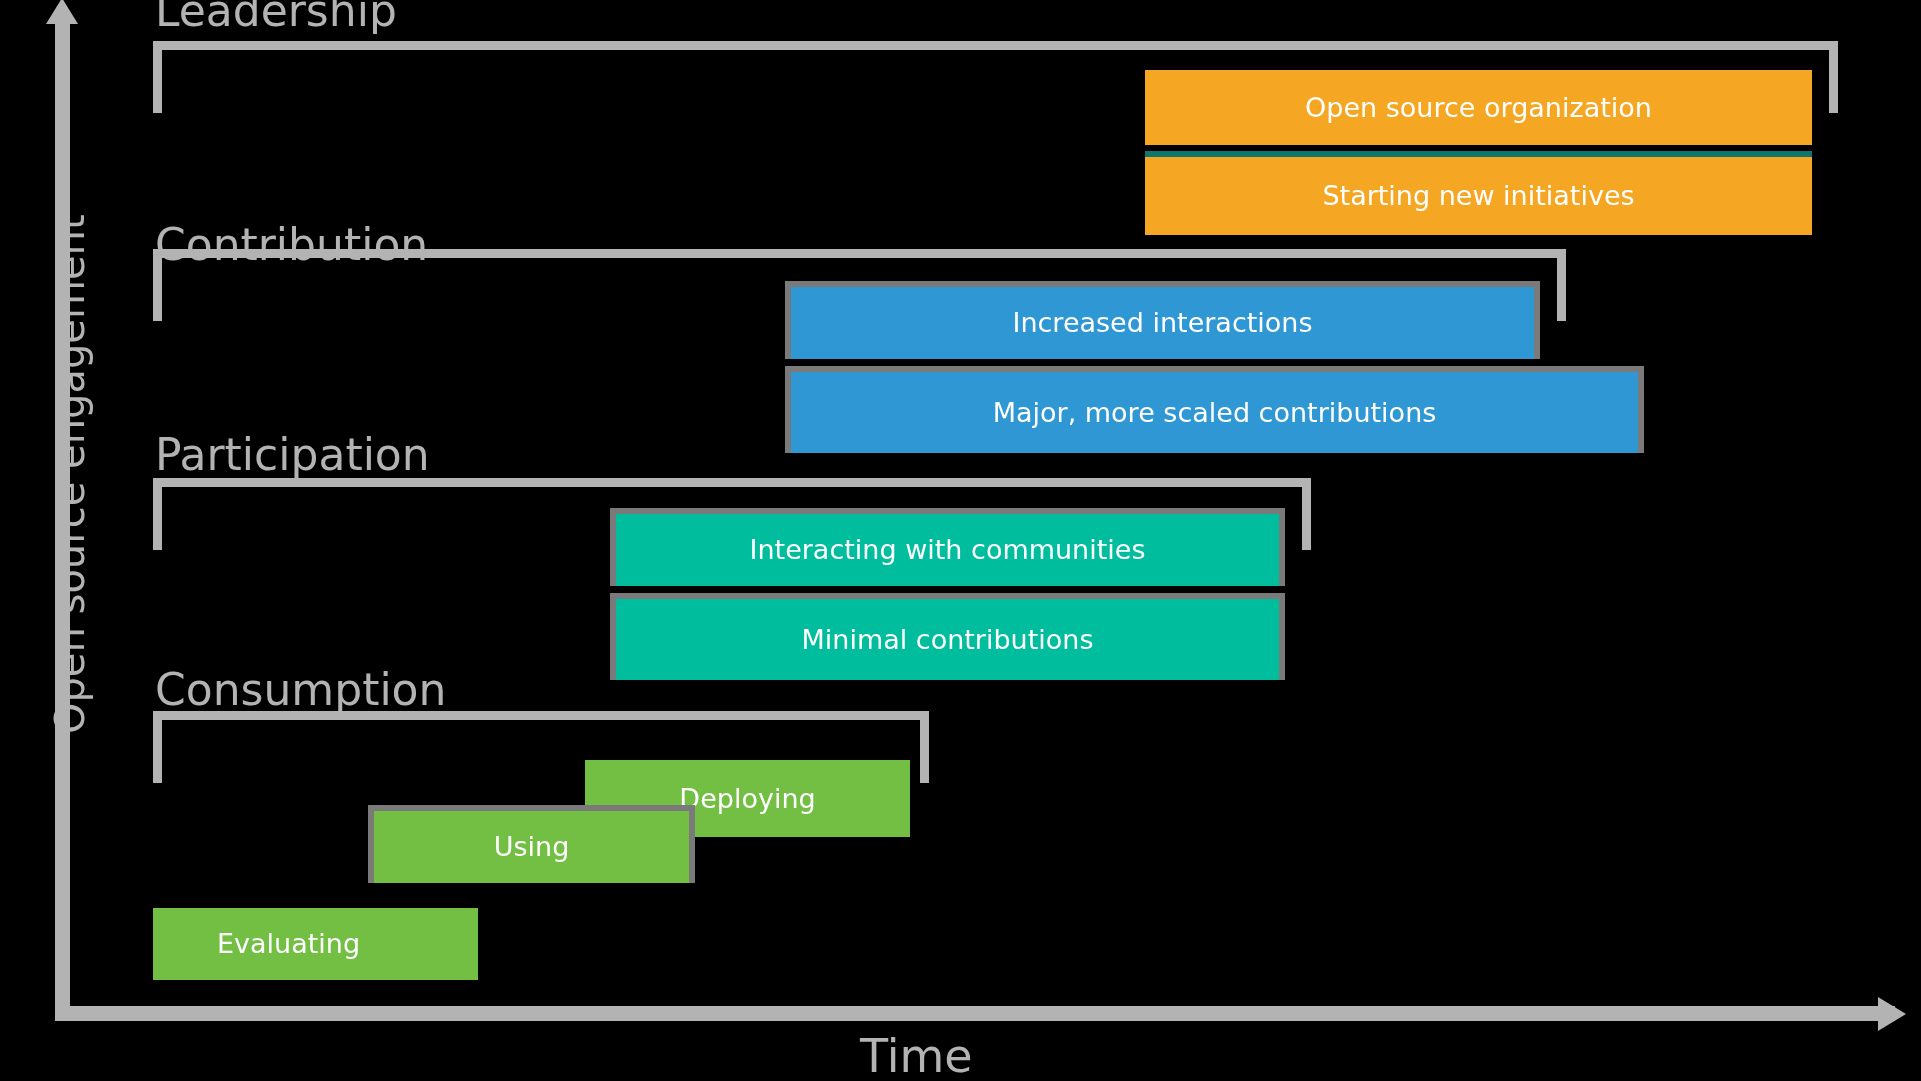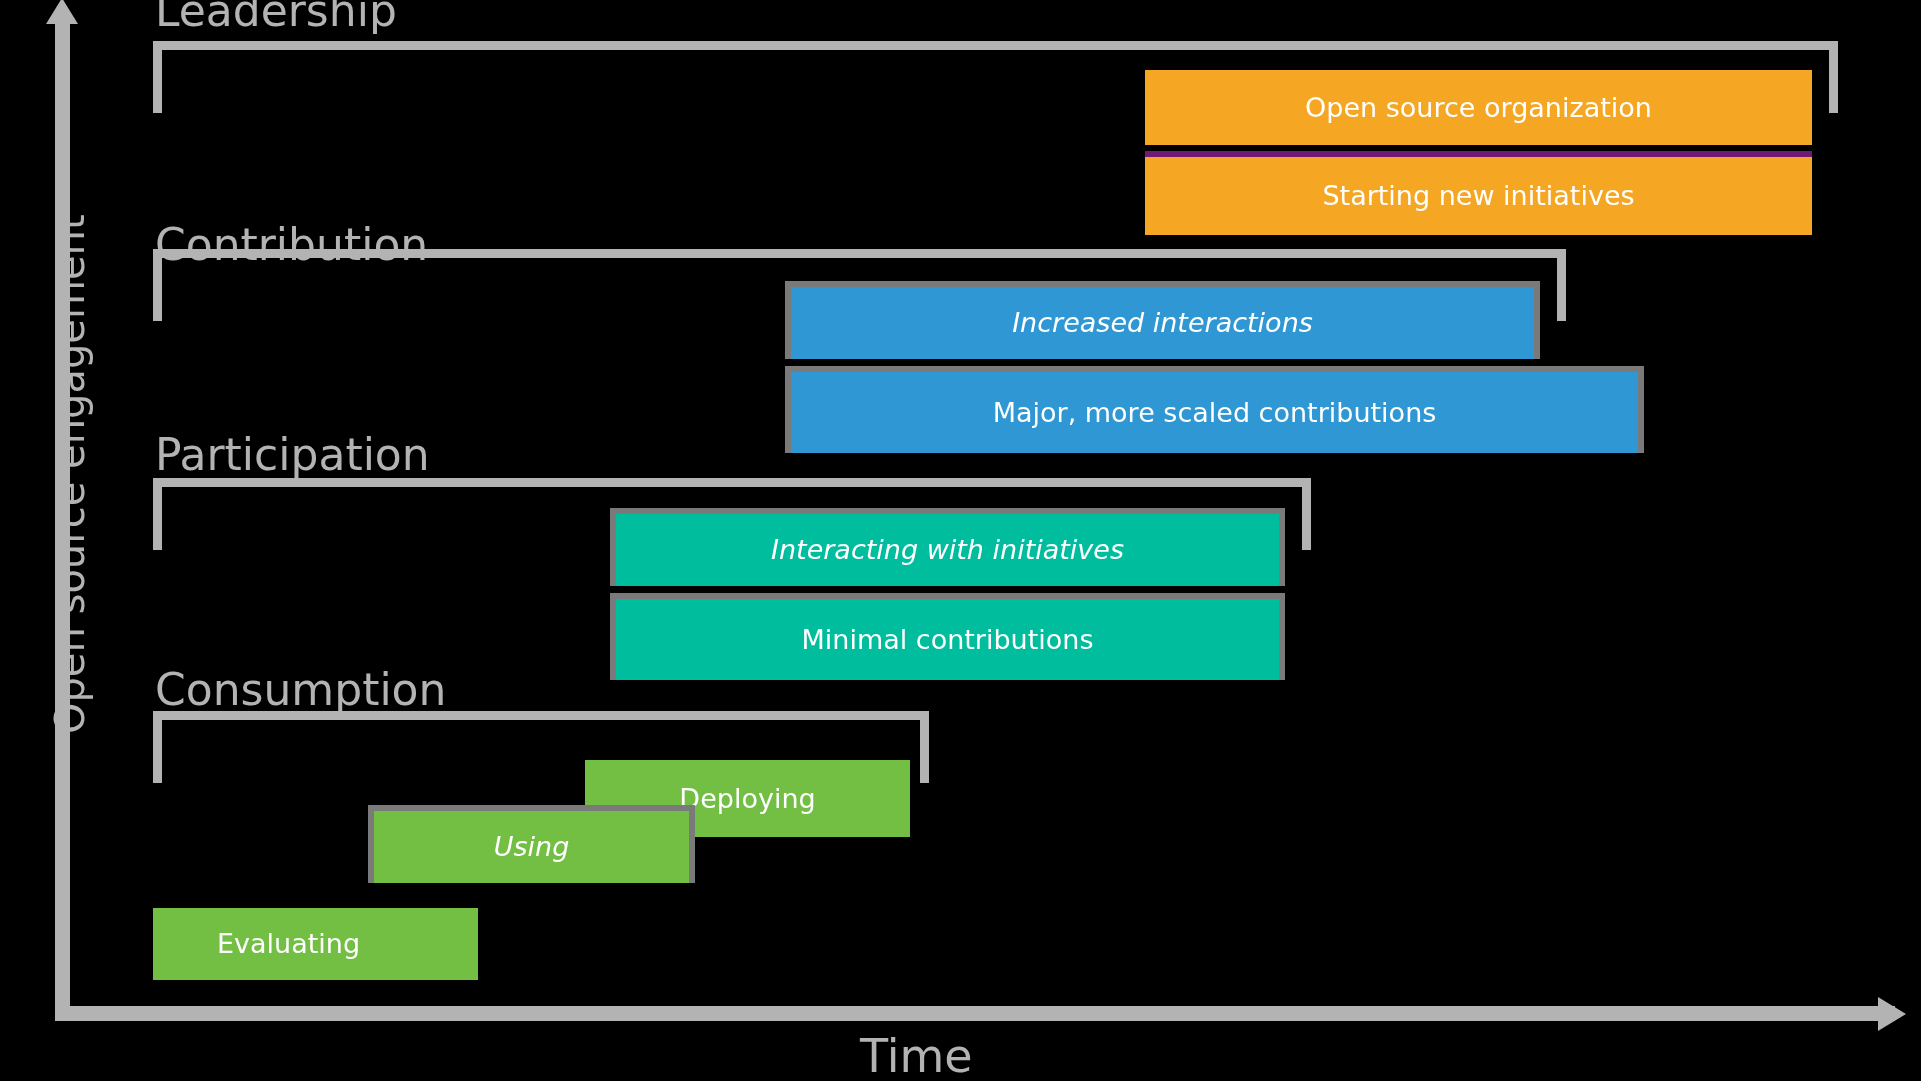--- a/index.html
+++ b/index.html
@@ -57,24 +57,24 @@
   
   .bar{
     position:absolute;display:flex;align-items:center;justify-content:center;
     color:#ffffff;font-size:27px;line-height:44px;white-space:nowrap;
     box-sizing:border-box;padding:0 18px;
   }
   .bar.orange{background:#f5a623;}
   .bar.blue{background:#2e97d4;}
   .bar.teal{background:#00bd9d;}
   .bar.green{background:#72bf44;}
-  .bar.sep-light{border-top:6px solid #701a75;}
+  .bar.sep-light{border-top:6px solid #0f766e;}
   .bar.sep-dark{border-top:6px solid #7a7a7a;}
   .bar.edge-dark{border-left:6px solid #7a7a7a;border-right:6px solid #7a7a7a;}
-  .bar.edge-top-dark{border-top:6px solid #7a7a7a;font-style:italic;}
+  .bar.edge-top-dark{border-top:6px solid #7a7a7a;}
 </style>
 </head>
 <body>
 
 <div id="chart">
 
   <div class="axis y-axis"></div>
   <div class="arrow y-arrow"></div>
   <div class="axis x-axis"></div>
   <div class="arrow x-arrow"></div>
@@ -92,21 +92,21 @@
   <div class="stage">
     <div class="stage-label" style="left:155px;top:222px;">Contribution</div>
     <div class="bracket" style="left:153px;top:249px;width:1413px;"></div>
     <div class="bar blue edge-dark edge-top-dark" style="left:785px;top:281px;width:755px;height:78px;">Increased interactions</div>
     <div class="bar blue sep-dark edge-dark" style="left:785px;top:366px;width:859px;height:87px;">Major, more scaled contributions</div>
   </div>
 
   <div class="stage">
     <div class="stage-label" style="left:155px;top:432px;text-align:center;">Participation</div>
     <div class="bracket" style="left:153px;top:478px;width:1158px;"></div>
-    <div class="bar teal edge-dark edge-top-dark" style="left:610px;top:508px;width:675px;height:78px;">Interacting with initiatives</div>
+    <div class="bar teal edge-dark edge-top-dark" style="left:610px;top:508px;width:675px;height:78px;">Interacting with communities</div>
     <div class="bar teal sep-dark edge-dark" style="left:610px;top:593px;width:675px;height:87px;">Minimal contributions</div>
   </div>
 
   <div class="stage">
     <div class="stage-label" style="left:155px;top:667px;">Consumption</div>
     <div class="bracket" style="left:153px;top:711px;width:776px;"></div>
     <div class="bar green" style="left:585px;top:760px;width:325px;height:77px;">Deploying</div>
     <div class="bar green edge-dark edge-top-dark" style="left:368px;top:805px;width:327px;height:78px;">Using</div>
     <div class="bar green" style="left:153px;top:908px;width:325px;height:72px;justify-content:flex-start;padding-left:64px;">Evaluating</div>
   </div>

